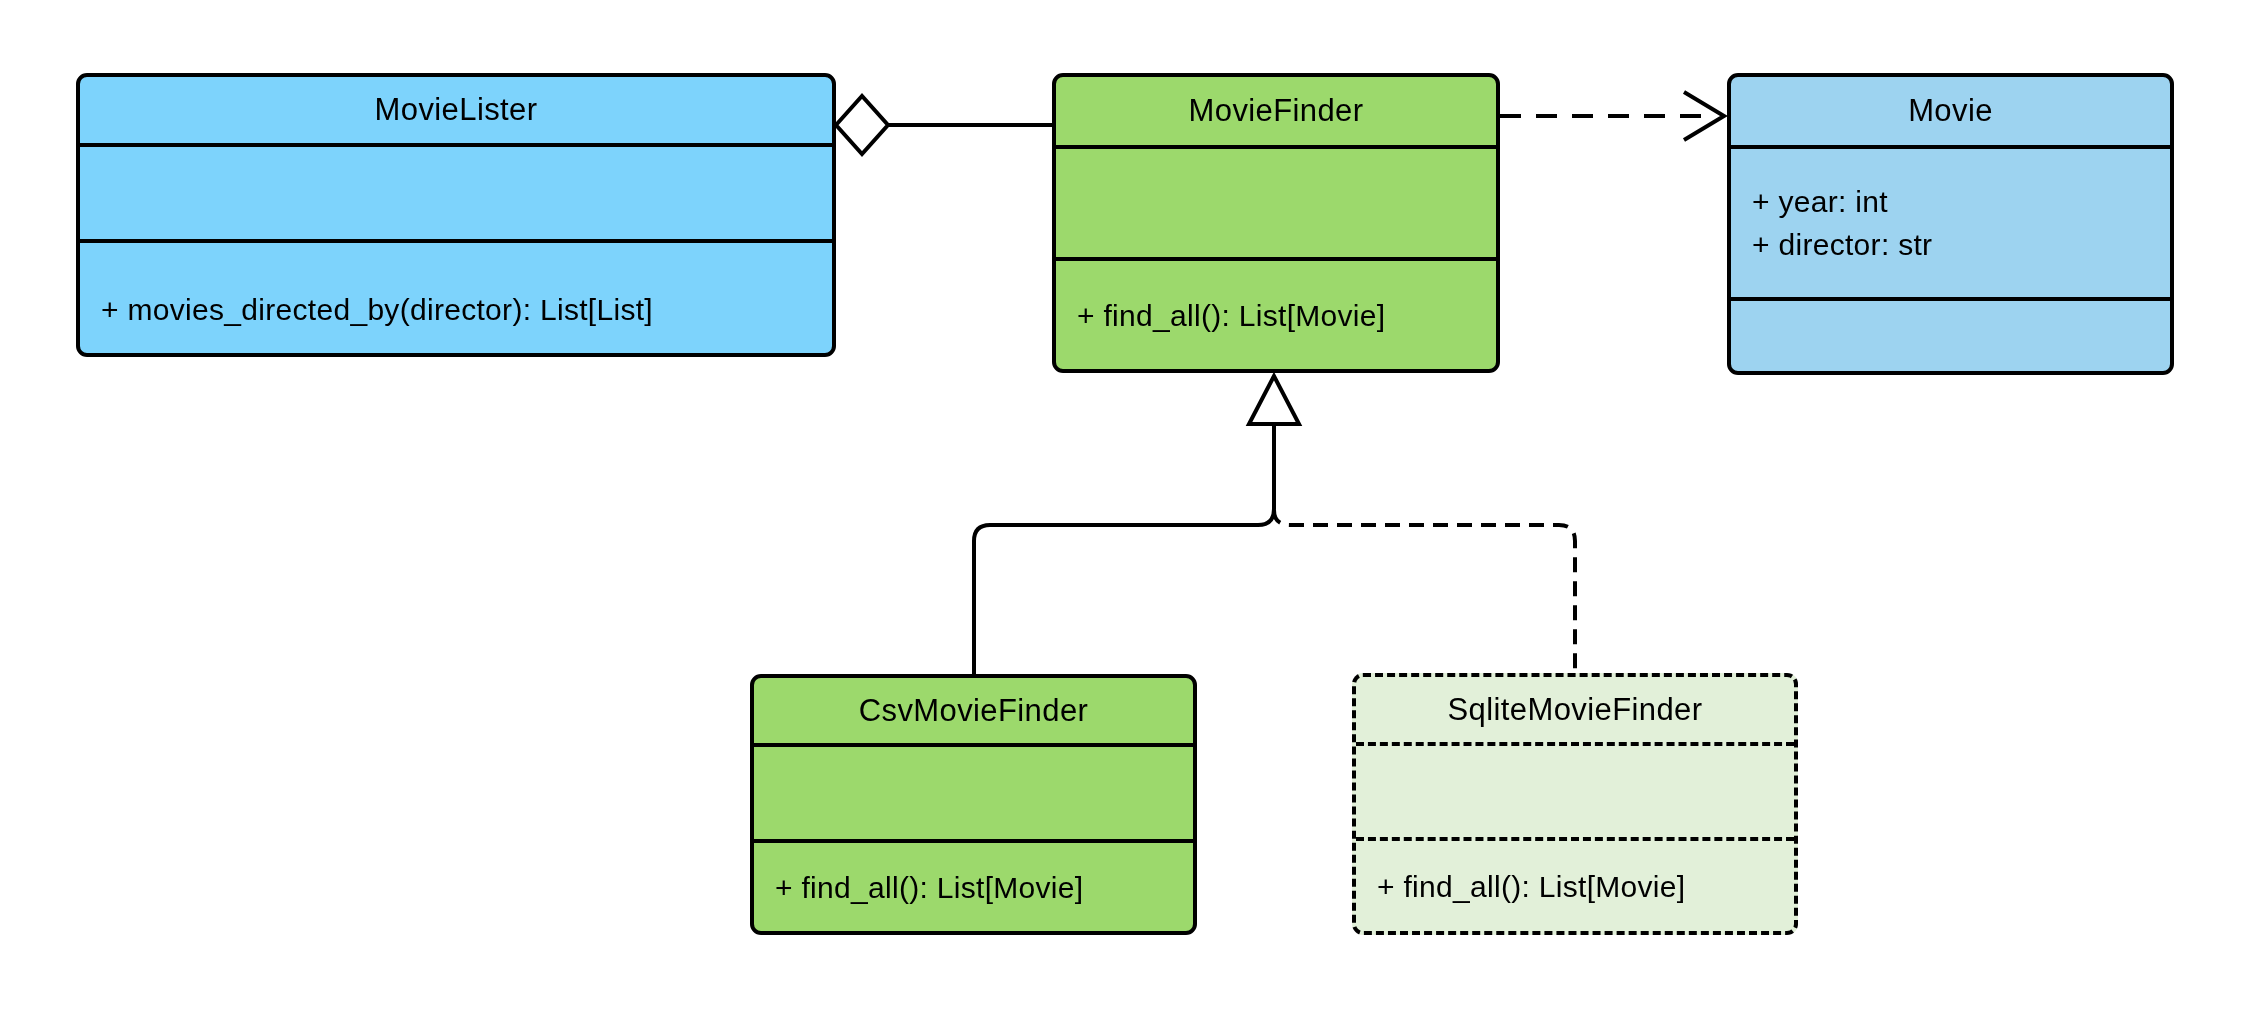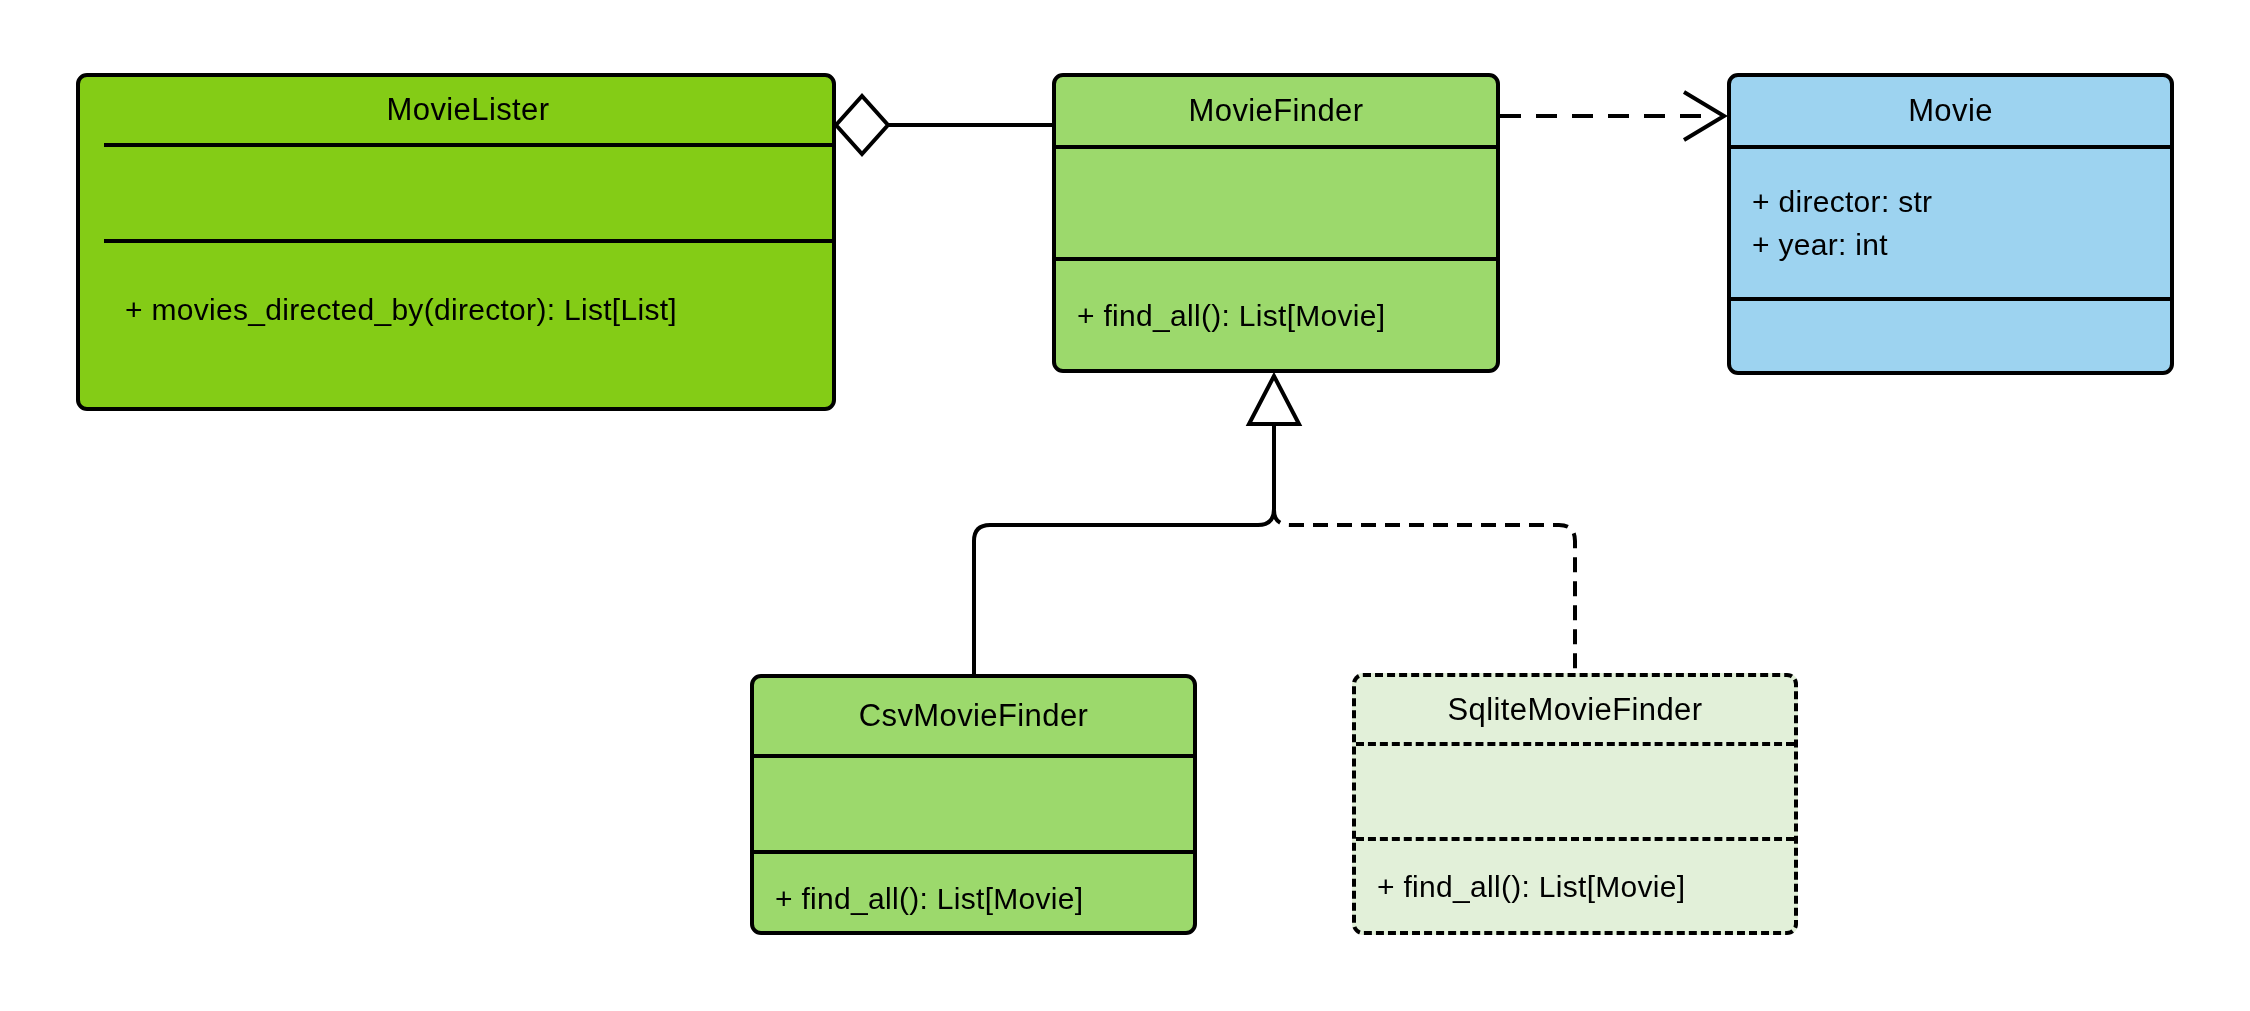--- a/index.html
+++ b/index.html
@@ -53,47 +53,47 @@
   #edges path, #edges line, #edges polyline, #edges polygon {
     stroke: #000000;
     stroke-width: 4;
   }
 </style>
 </head>
 <body>
 
 <div id="canvas">
 
-  <div class="uml-class" style="left: 76px; top: 73px; width: 760px; height: 338px; background: #84cc16; padding-left: 24px;">
+  <div class="uml-class" style="left: 76px; top: 73px; width: 760px; height: 284px; background: #7dd3fc;">
     <div class="sec title" style="height:66px">MovieLister</div>
     <div class="sec attrs" style="height:96px"></div>
     <div class="sec methods" style="height:137px">
       <div class="member">+ movies_directed_by(director): List[List]</div>
     </div>
   </div>
 
   <div class="uml-class" style="left: 1052px; top: 73px; width: 448px; height: 300px; background: rgb(156, 217, 108);">
     <div class="sec title" style="height:68px">MovieFinder</div>
     <div class="sec attrs" style="height:112px"></div>
     <div class="sec methods" style="height:112px">
       <div class="member">+ find_all(): List[Movie]</div>
     </div>
   </div>
 
   <div class="uml-class" style="left: 1727px; top: 73px; width: 447px; height: 302px; background: rgb(157, 211, 240);">
     <div class="sec title" style="height:68px">Movie</div>
     <div class="sec attrs" style="height:152px">
+      <div class="member">+ year: int</div>
       <div class="member">+ director: str</div>
-      <div class="member">+ year: int</div>
     </div>
     <div class="sec methods" style="height:74px"></div>
   </div>
 
   <div class="uml-class" style="left: 750px; top: 674px; width: 447px; height: 261px; background: rgb(156, 217, 108);">
-    <div class="sec title" style="height:76px">CsvMovieFinder</div>
+    <div class="sec title" style="height:65px">CsvMovieFinder</div>
     <div class="sec attrs" style="height:96px"></div>
     <div class="sec methods" style="height:92px">
       <div class="member">+ find_all(): List[Movie]</div>
     </div>
   </div>
 
   <div class="uml-class dashed" style="left: 1352px; top: 673px; width: 446px; height: 262px; background: rgb(226, 240, 217);">
     <div class="sec title" style="height:65px">SqliteMovieFinder</div>
     <div class="sec attrs" style="height:95px"></div>
     <div class="sec methods" style="height:94px">

